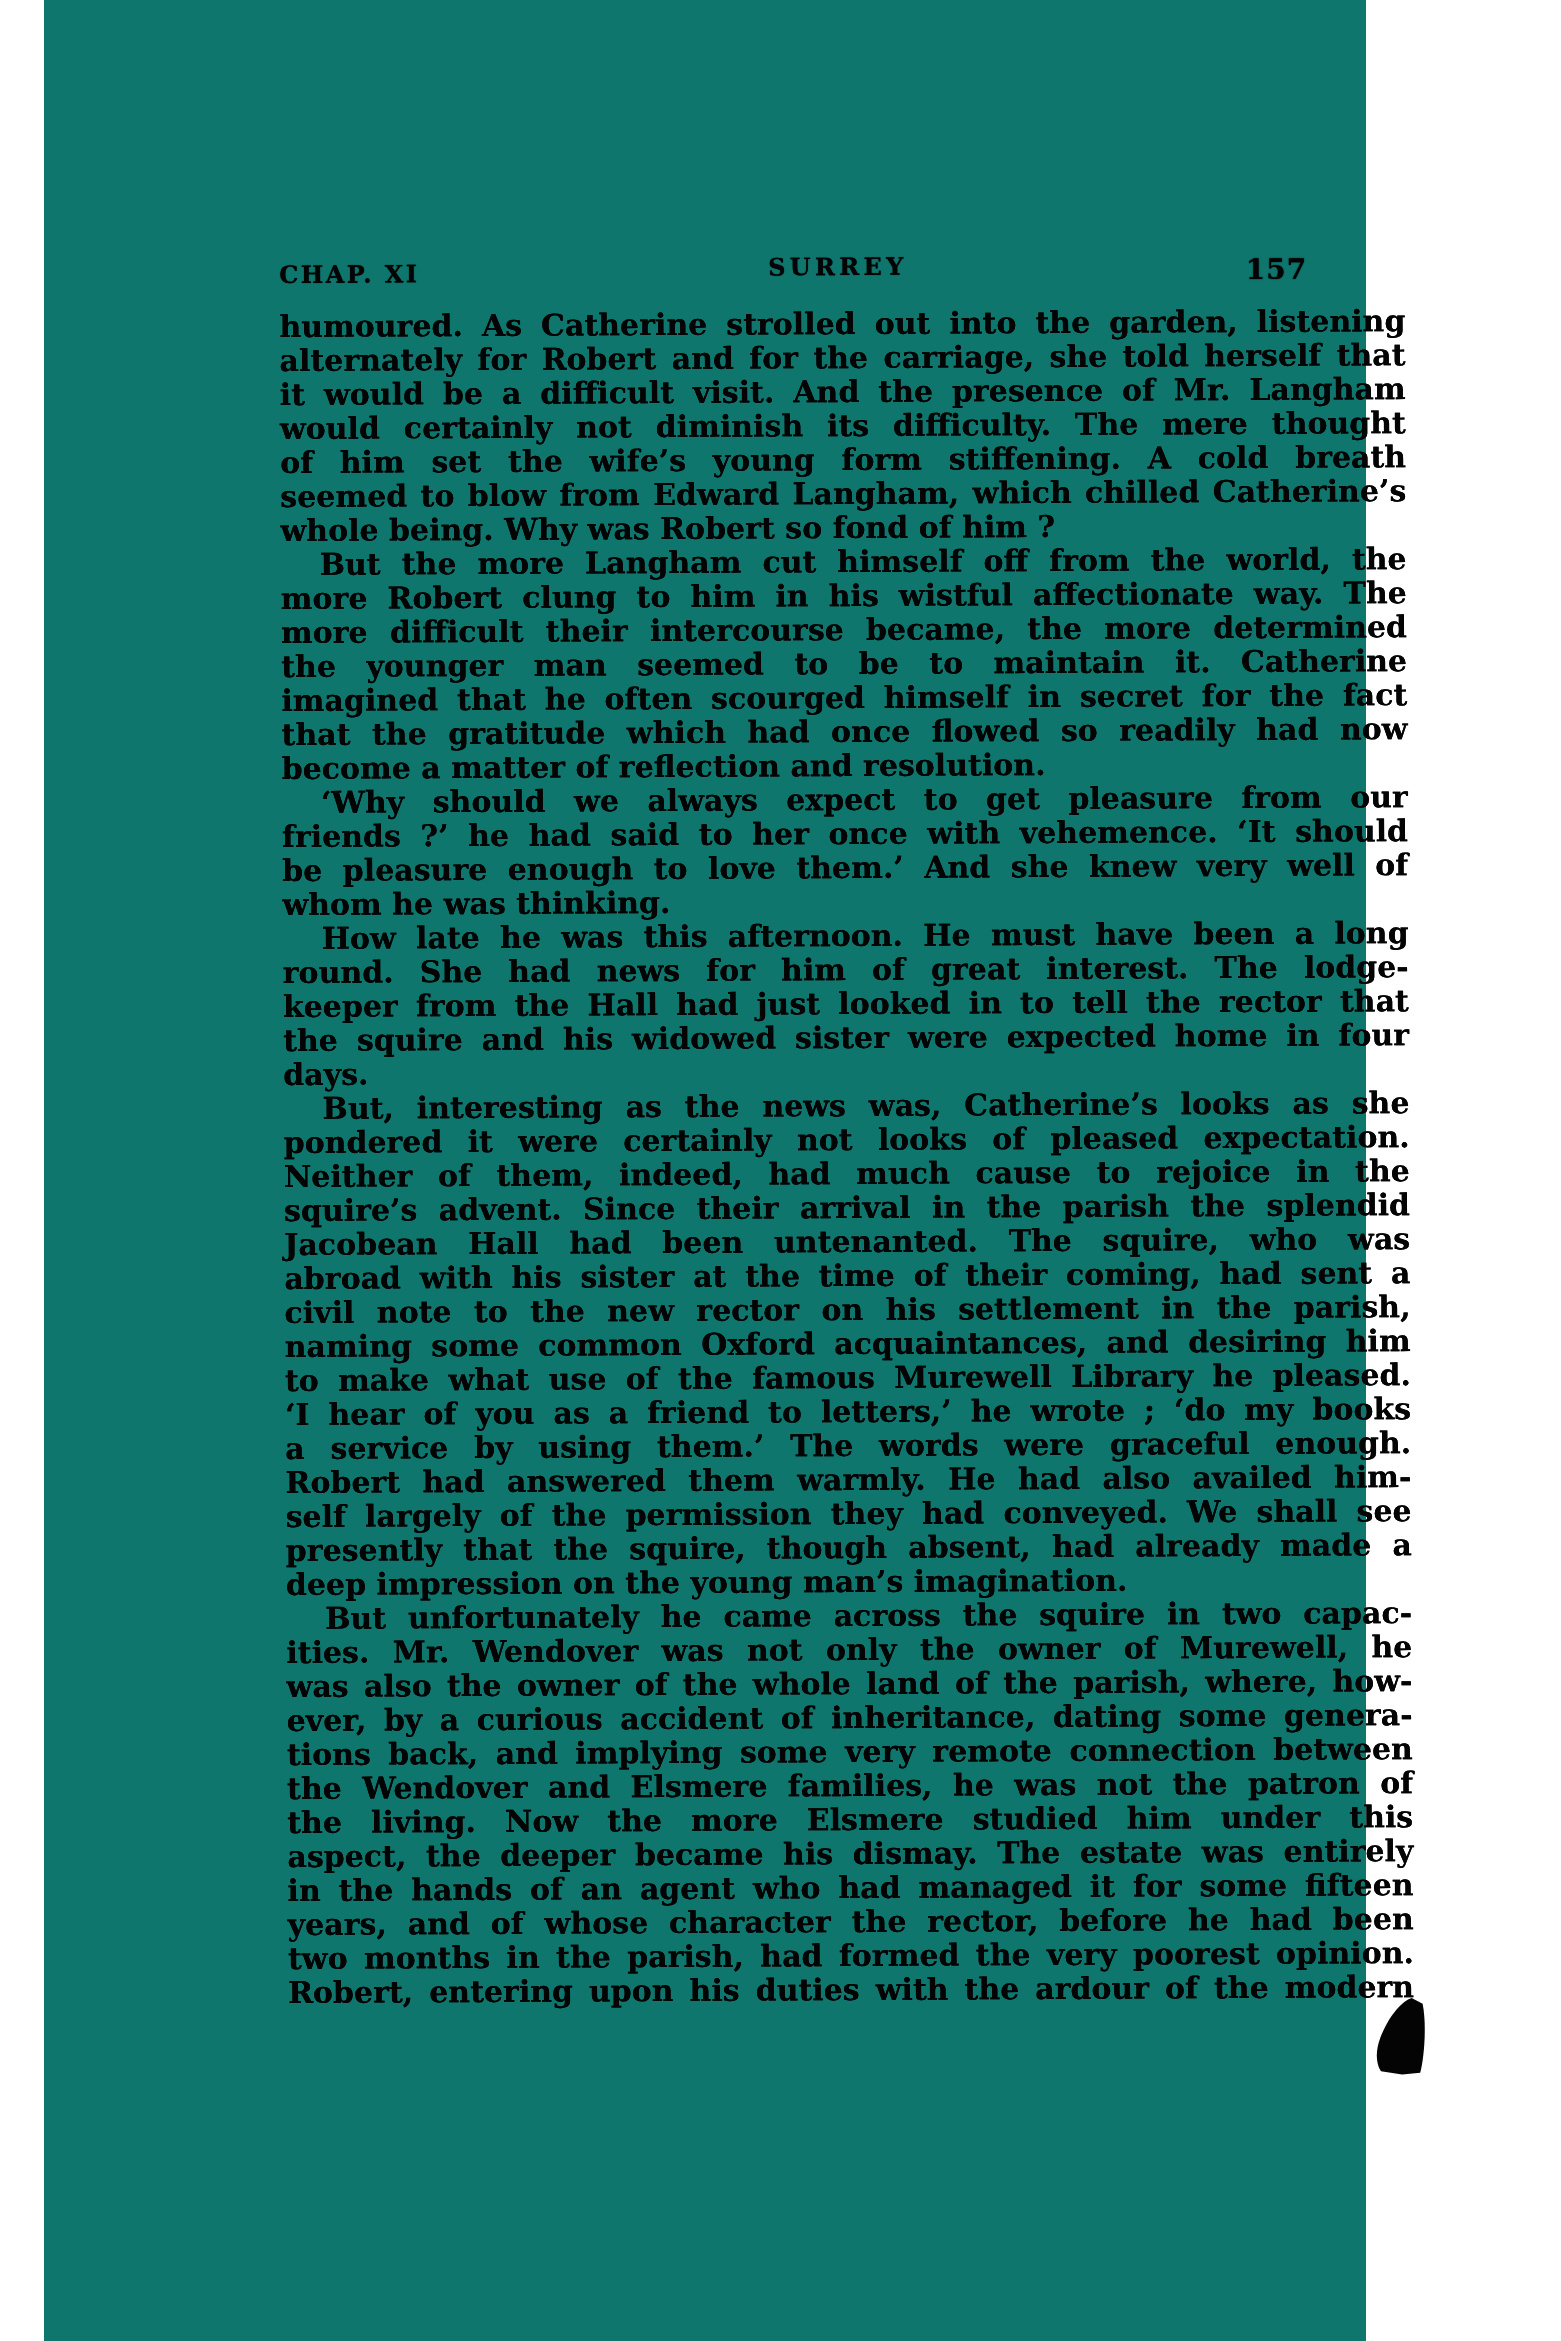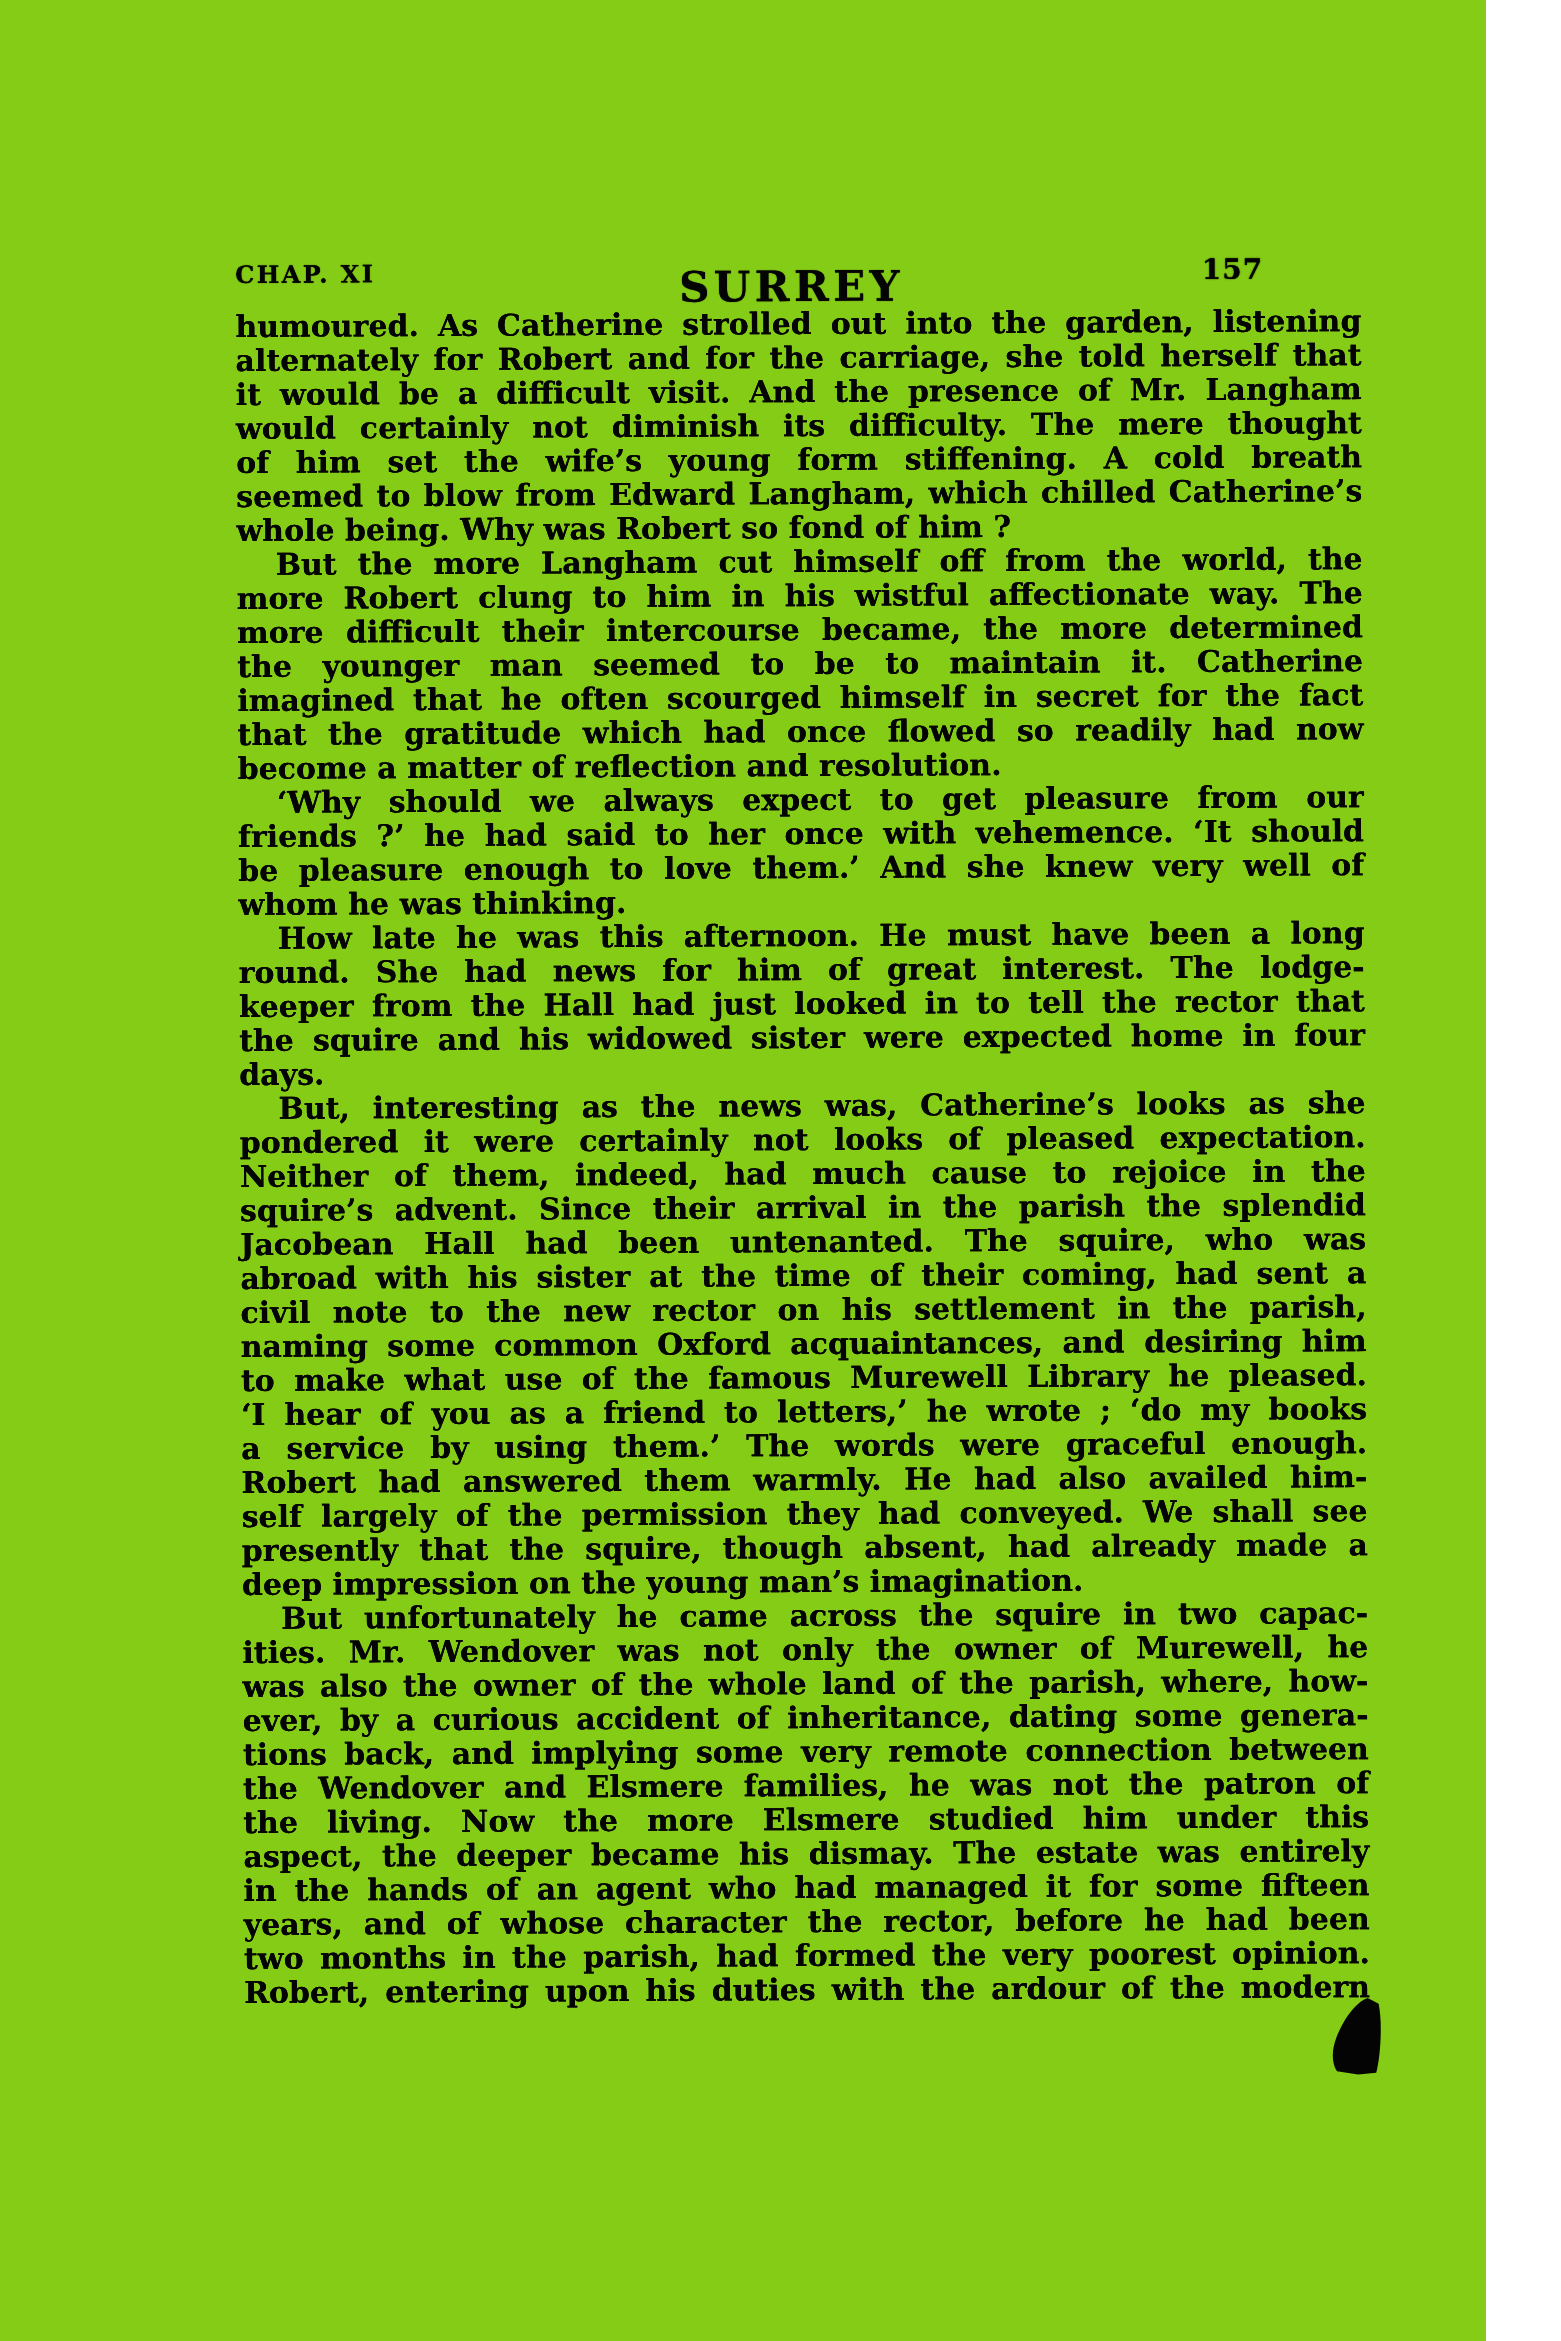--- a/index.html
+++ b/index.html
@@ -5,25 +5,26 @@
   html, body {
     margin: 0;
     padding: 0;
     width: 1562px;
     height: 2342px;
     background: #ffffff;
     overflow: hidden;
   }
   .page {
     position: relative;
-    width: 1486px;
+    width: 1322px;
     height: 2342px;
-    background: #84cc16;
+    background: #0f766e;
     font-family: "DejaVu Serif", "Liberation Serif", serif;
     color: #040404;
+    margin-left: 44px;
   }
   .content {
     position: absolute;
     left: 235px;
     top: 254px;
     width: 1126px;
     transform: rotate(-0.3deg);
     transform-origin: 0 0;
   }
   .running-head {
@@ -36,22 +37,22 @@
     left: 0;
     top: 5.8px;
     font-size: 24px;
     letter-spacing: 2.4px;
     text-shadow: 0 0 1px #000;
   }
   .running-head .book-title {
     position: absolute;
     left: 50%;
     transform: translateX(-53%);
-    top: 11px;
-    font-size: 42px;
+    top: 1px;
+    font-size: 24px;
     letter-spacing: 4.3px;
     text-shadow: 0 0 1px #000;
   }
   .running-head .page-number {
     position: absolute;
     right: 98px;
     top: 4px;
     font-size: 28px;
     letter-spacing: 1px;
     text-shadow: 0 0 1.4px #000;

